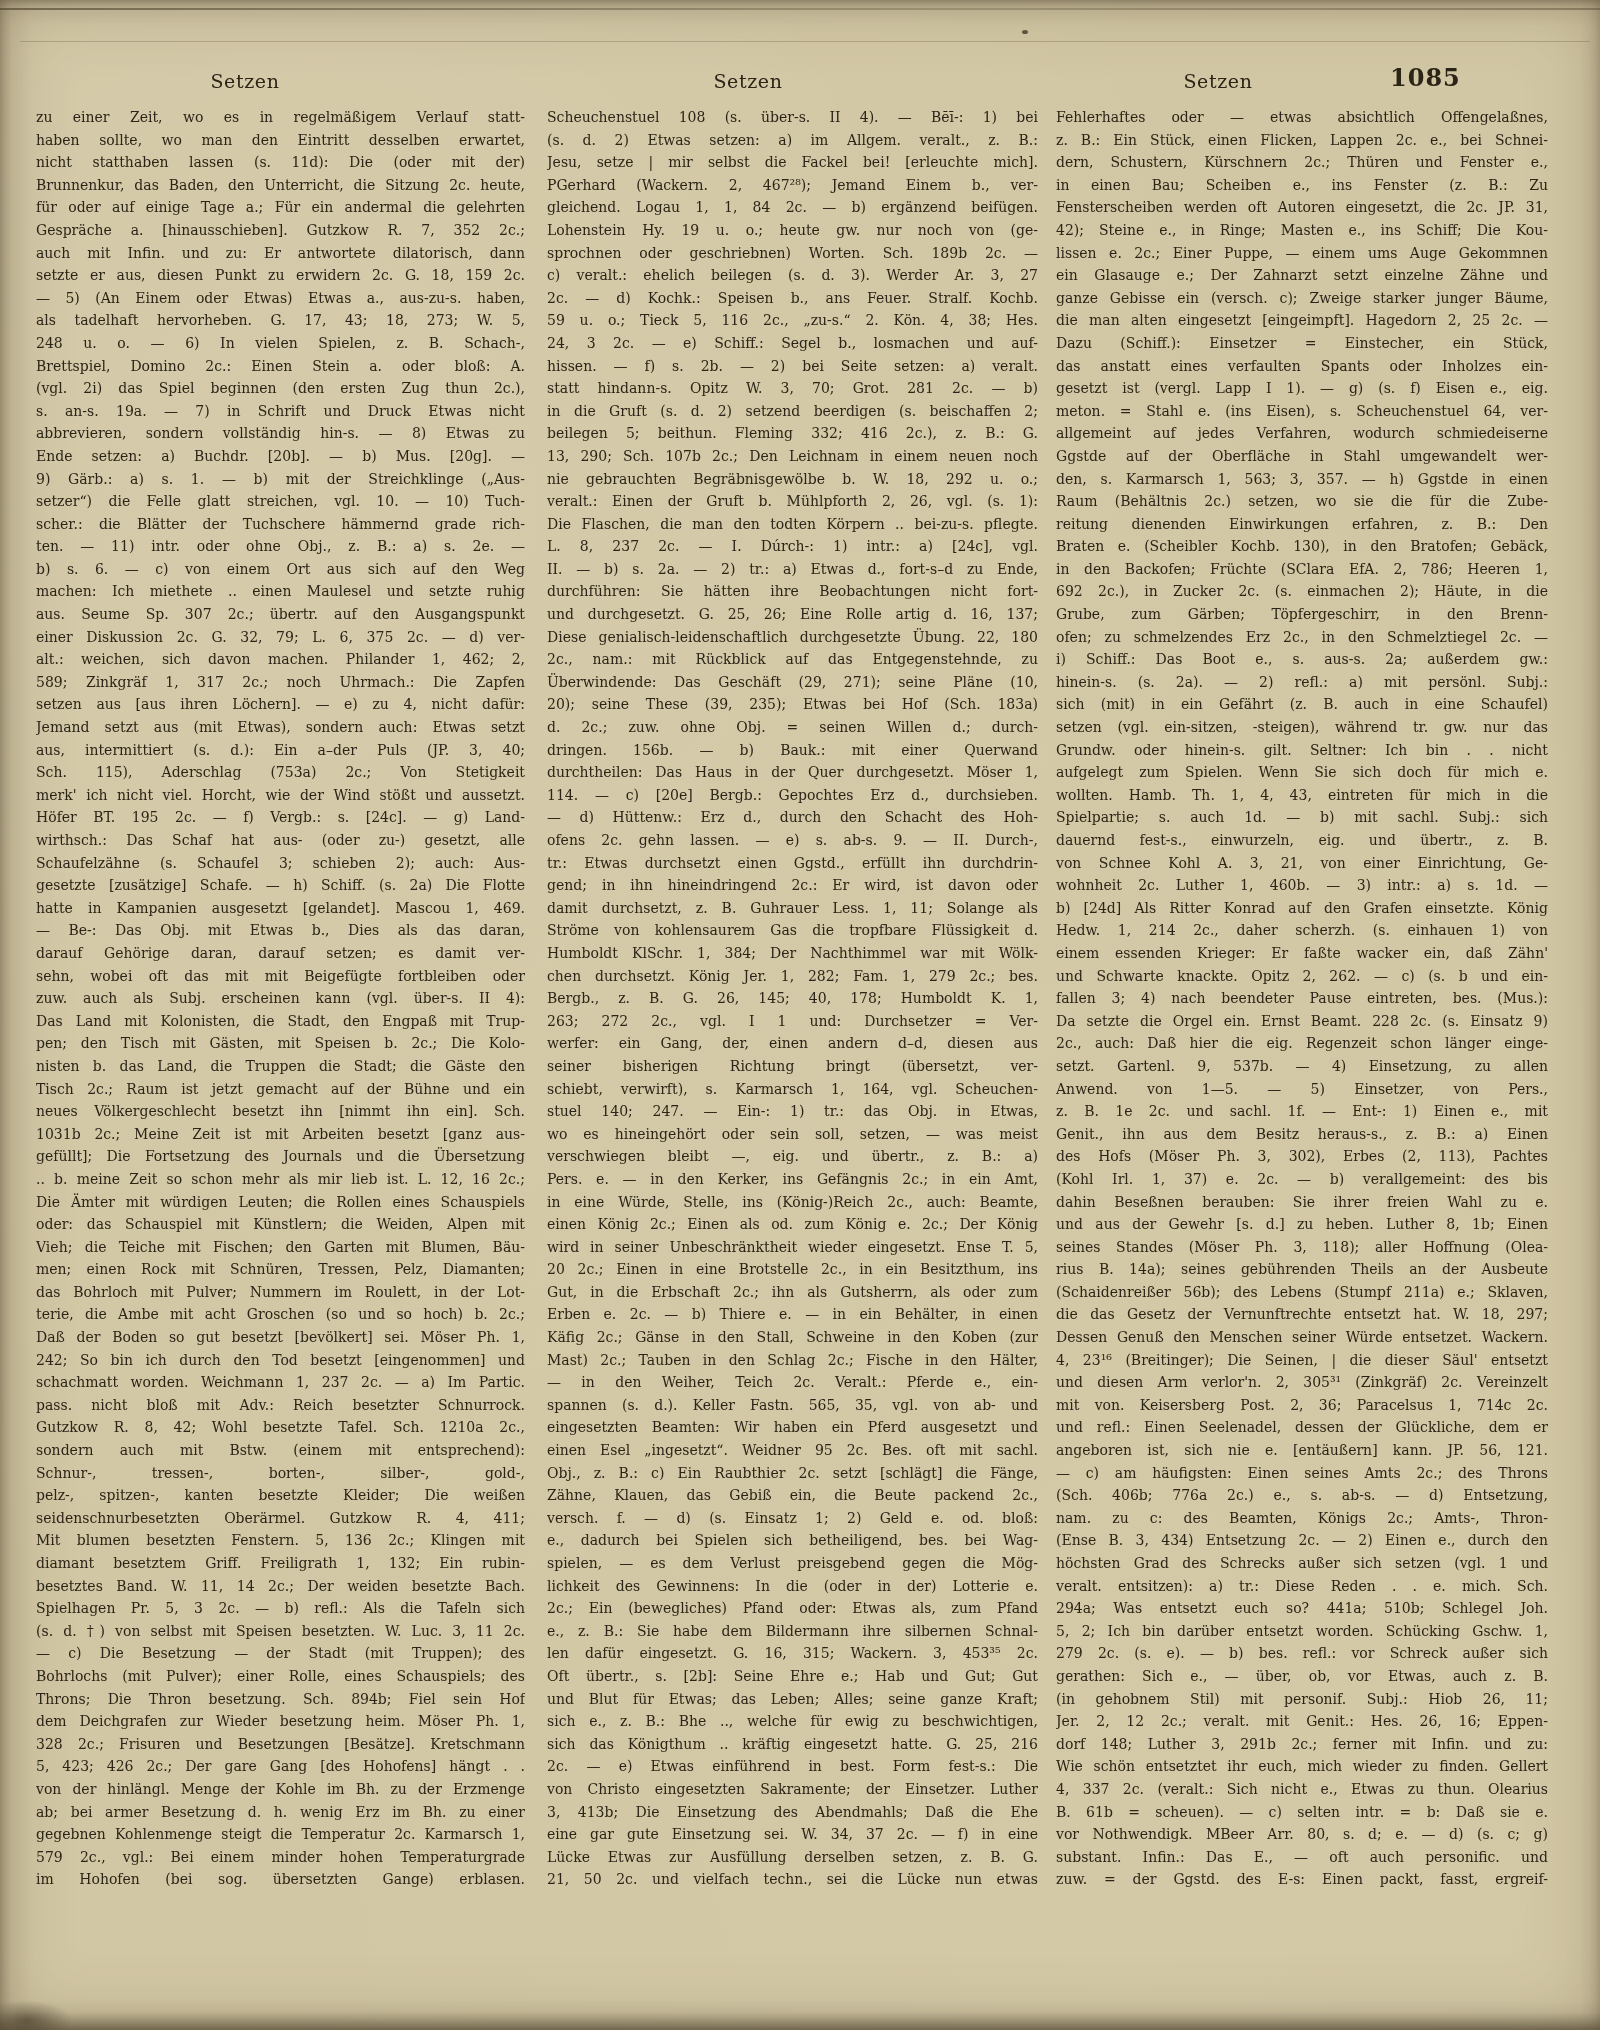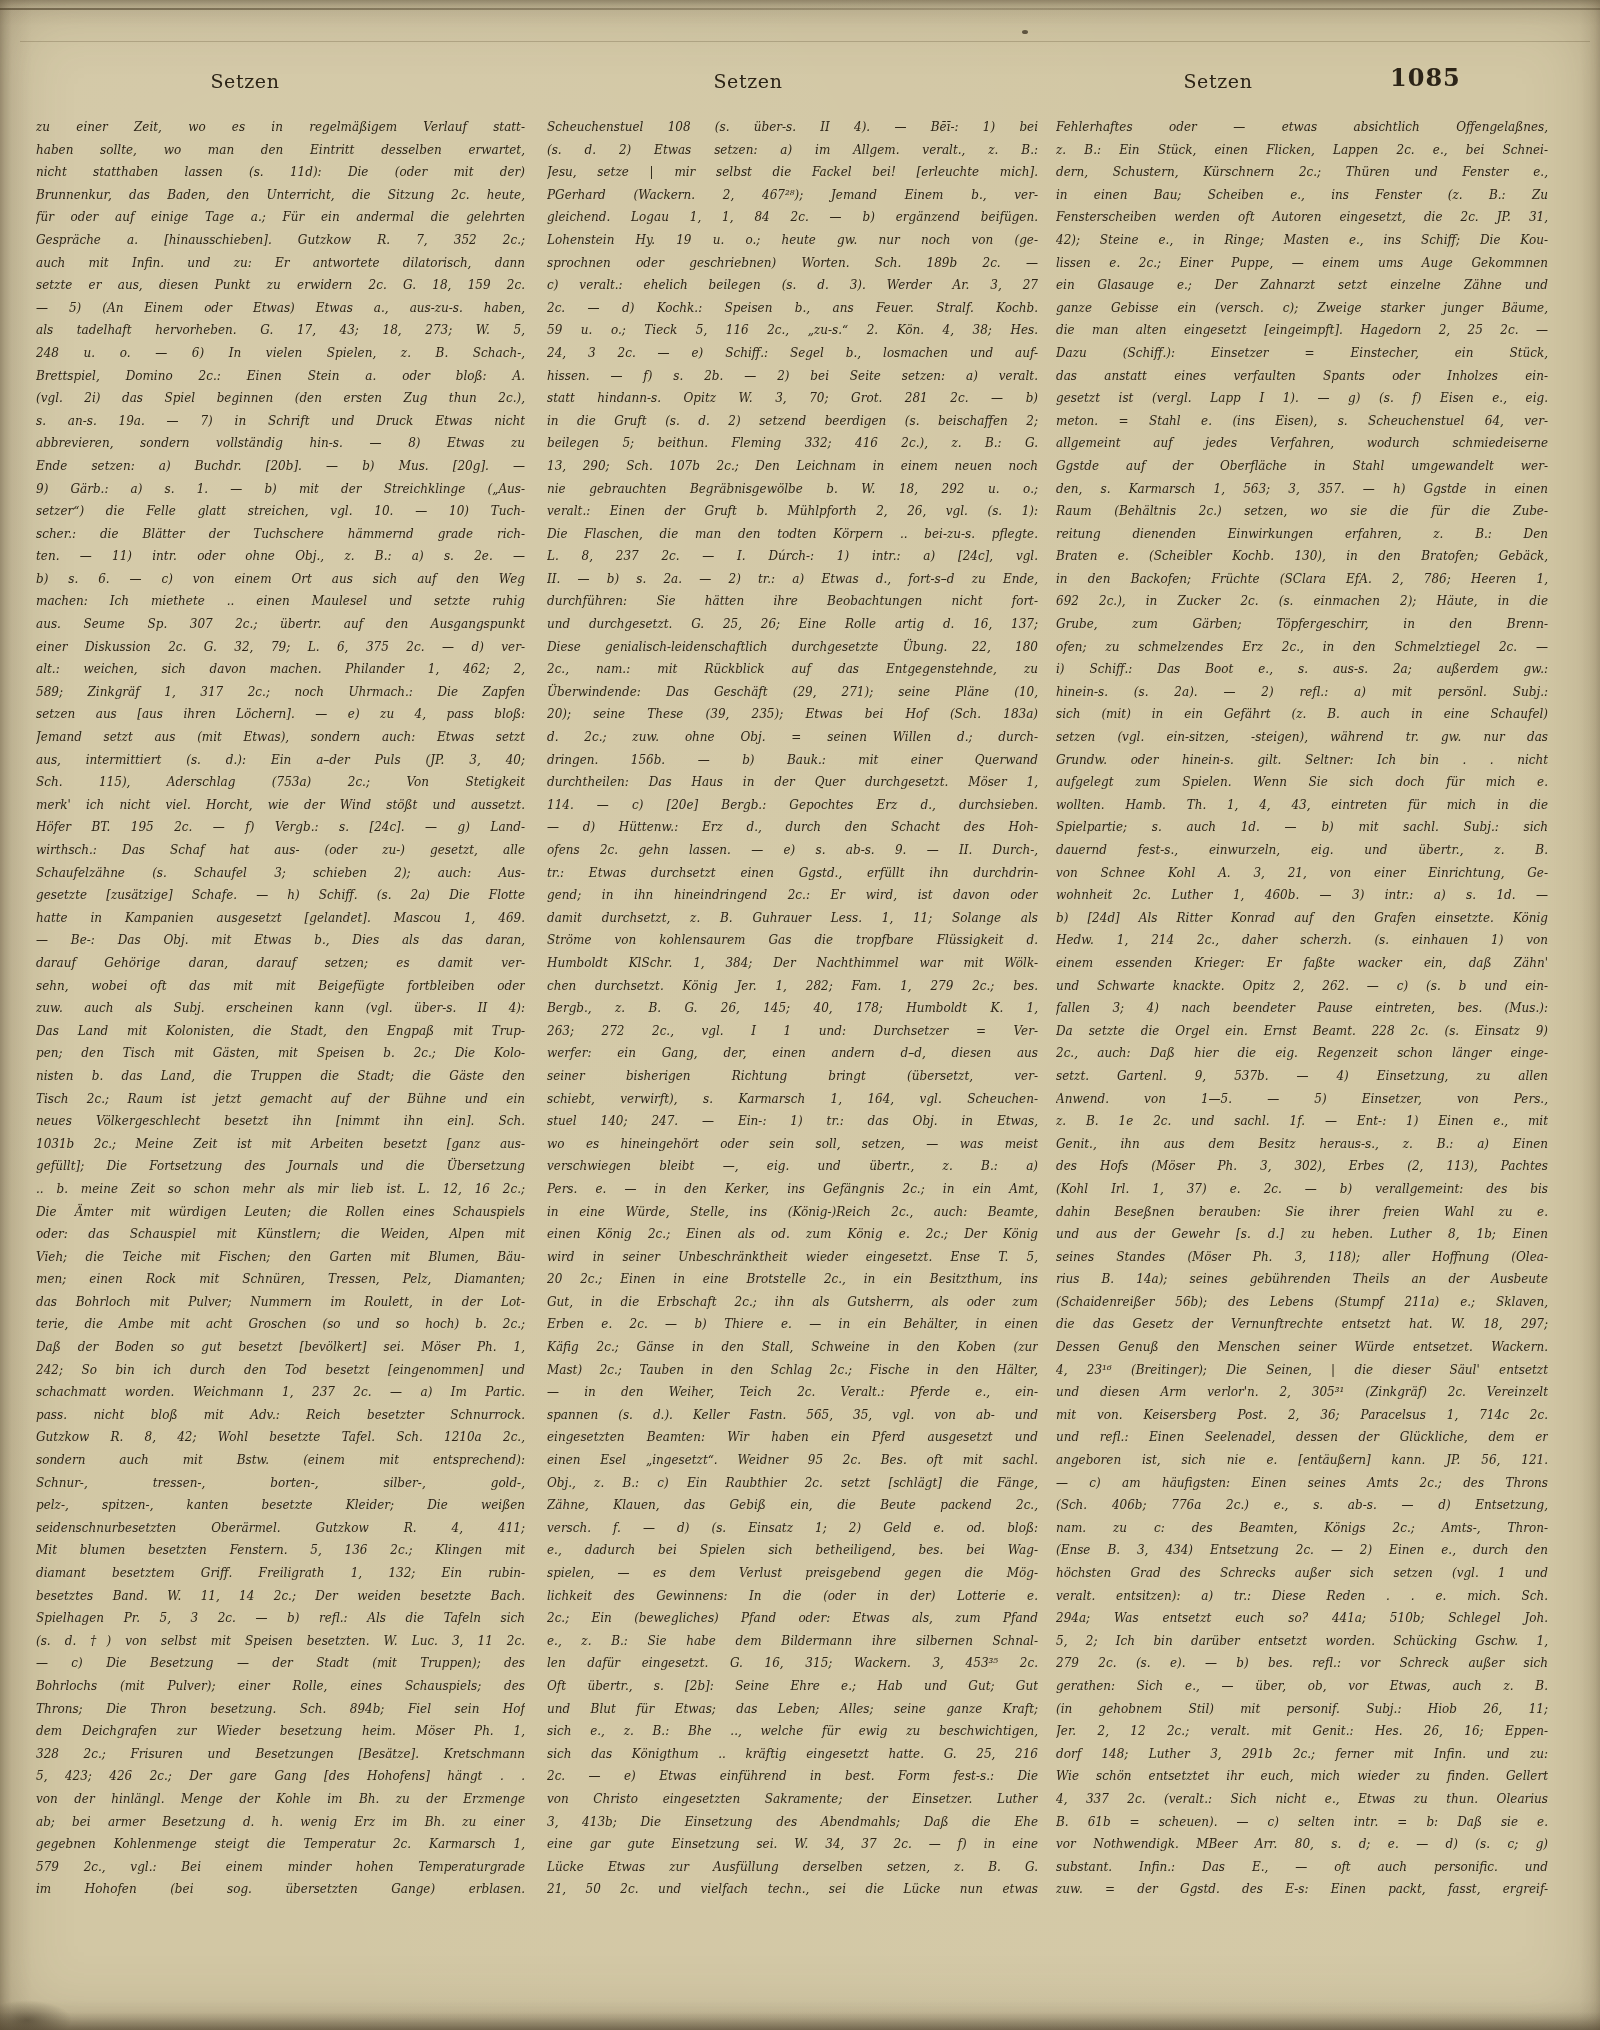--- a/index.html
+++ b/index.html
@@ -30,21 +30,21 @@
     background:linear-gradient(180deg, rgba(75,62,40,0) , rgba(62,50,32,0.40));}
 
   .runhead{position:absolute;top:70px;height:24px;font-size:19px;font-weight:normal;
     text-align:center;letter-spacing:0.6px;}
   .rh1{left:145px;width:200px;}
   .rh2{left:648px;width:200px;}
   .rh3{left:1118px;width:200px;}
   .pagenum{position:absolute;top:63px;left:1390px;width:118px;height:30px;
     font-size:24px;font-weight:bold;text-align:left;letter-spacing:1px;}
 
-  .col{position:absolute;top:116px;font-size:12px;font-style:italic;}
+  .col{position:absolute;top:106px;font-size:14px;}
   .col1{left:36px;width:489px;}
   .col2{left:547px;width:491px;}
   .col3{left:1056px;width:492px;}
   .line{height:22.6px;line-height:22.6px;overflow:hidden;
     text-align:justify;text-align-last:justify;text-justify:inter-word;}
 </style>
 </head>
 <body>
 
 <div class="page">
@@ -77,21 +77,21 @@
       <div class="line">9) Gärb.: a) s. 1. — b) mit der Streichklinge („Aus-</div>
       <div class="line">setzer“) die Felle glatt streichen, vgl. 10. — 10) Tuch-</div>
       <div class="line">scher.: die Blätter der Tuchschere hämmernd grade rich-</div>
       <div class="line">ten. — 11) intr. oder ohne Obj., z. B.: a) s. 2e. —</div>
       <div class="line">b) s. 6. — c) von einem Ort aus sich auf den Weg</div>
       <div class="line">machen: Ich miethete .. einen Maulesel und setzte ruhig</div>
       <div class="line">aus. Seume Sp. 307 2c.; übertr. auf den Ausgangspunkt</div>
       <div class="line">einer Diskussion 2c. G. 32, 79; L. 6, 375 2c. — d) ver-</div>
       <div class="line">alt.: weichen, sich davon machen. Philander 1, 462; 2,</div>
       <div class="line">589; Zinkgräf 1, 317 2c.; noch Uhrmach.: Die Zapfen</div>
-      <div class="line">setzen aus [aus ihren Löchern]. — e) zu 4, pass bloß:</div>
+      <div class="line">setzen aus [aus ihren Löchern]. — e) zu 4, nicht dafür:</div>
       <div class="line">Jemand setzt aus (mit Etwas), sondern auch: Etwas setzt</div>
       <div class="line">aus, intermittiert (s. d.): Ein a–der Puls (JP. 3, 40;</div>
       <div class="line">Sch. 115), Aderschlag (753a) 2c.; Von Stetigkeit</div>
       <div class="line">merk' ich nicht viel. Horcht, wie der Wind stößt und aussetzt.</div>
       <div class="line">Höfer BT. 195 2c. — f) Vergb.: s. [24c]. — g) Land-</div>
       <div class="line">wirthsch.: Das Schaf hat aus- (oder zu-) gesetzt, alle</div>
       <div class="line">Schaufelzähne (s. Schaufel 3; schieben 2); auch: Aus-</div>
       <div class="line">gesetzte [zusätzige] Schafe. — h) Schiff. (s. 2a) Die Flotte</div>
       <div class="line">hatte in Kampanien ausgesetzt [gelandet]. Mascou 1, 469.</div>
       <div class="line">— Be-: Das Obj. mit Etwas b., Dies als das daran,</div>

